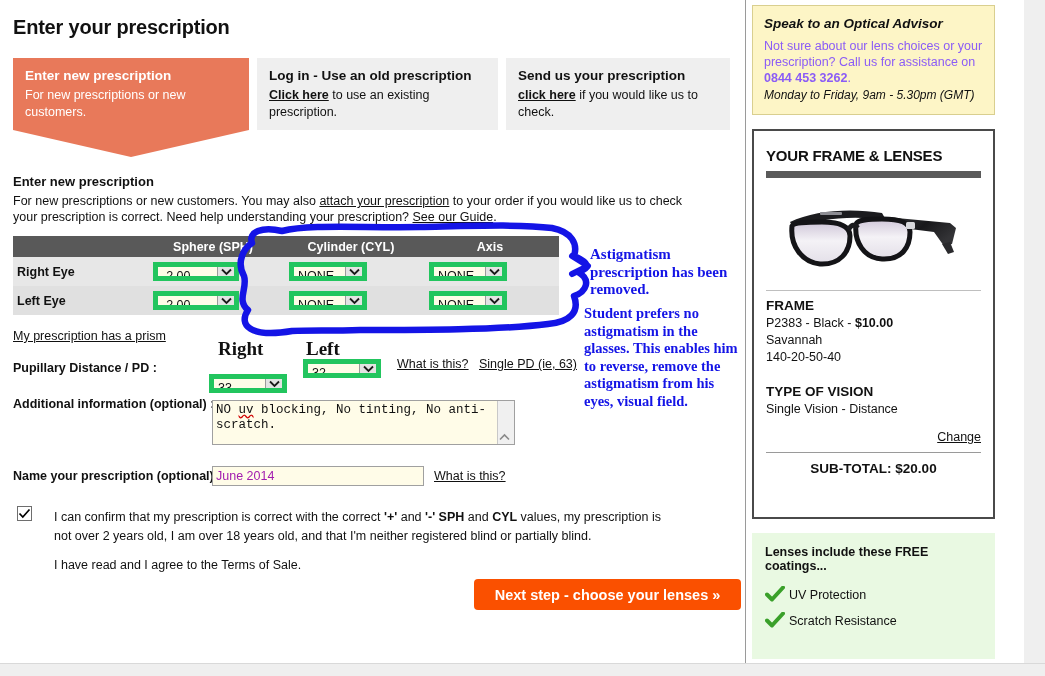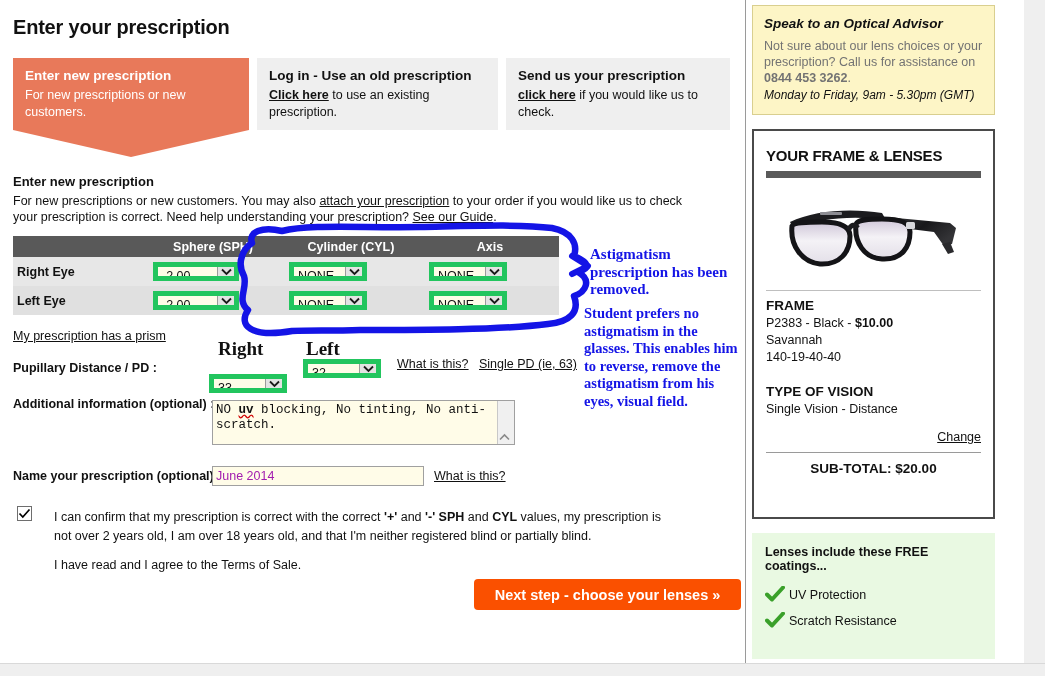--- a/index.html
+++ b/index.html
@@ -143,21 +143,20 @@
     width: 303px; height: 45px;
     background: #fffce8; border: 1px solid #a0a0a0;
     font-family: "Liberation Mono", monospace;
     font-size: 12.5px; line-height: 15px;
     padding: 2px 20px 2px 3px; color: #111;
     overflow: hidden; white-space: pre-wrap;
   }
   .squiggle {
     text-decoration: underline wavy #d00000;
     text-decoration-skip-ink: none;
-    font-weight: bold;
   }
   .addl-scroll {
     position: absolute; right: 0; top: 0; bottom: 0; width: 17px;
     background: #f0f0f0; border-left: 1px solid #c8c8c8;
     display: flex; flex-direction: column; justify-content: space-between;
     align-items: center; padding: 1px 0;
   }
 
   .name-label { position: absolute; left: 13px; top: 469px; font-size: 12.5px; font-weight: bold; }
   .name-input {
@@ -207,21 +206,21 @@
 
   .advisor {
     position: absolute; left: 0; top: 5px; width: 243px;
     background: #fdf5c6; border: 1px solid #d9cf8f;
     padding: 10px 11px 12px 11px;
   }
   .advisor-h {
     font-size: 13.5px; font-weight: bold; font-style: italic;
     color: #111; margin-bottom: 7px;
   }
-  .advisor-p { font-size: 12.5px; line-height: 16px; color: #737373; }
+  .advisor-p { font-size: 12.5px; line-height: 16px; color: #8b5cf6; }
   .advisor-p b { font-weight: bold; }
   .advisor-hours { font-size: 12px; font-style: italic; margin-top: 2px; }
 
   .frame-panel {
     position: absolute; left: 0; top: 129px; width: 243px; height: 390px;
     background: #fff; border: 2px solid #4a4a4a;
     padding: 16px 12px;
   }
   .frame-title { font-size: 15px; font-weight: bold; letter-spacing: -0.2px; }
   .frame-rule { height: 7px; background: #5a5a5a; margin-top: 7px; }
@@ -471,21 +470,21 @@
 
           <rect x="46" y="30" width="22" height="3" rx="1" fill="#8d8d93"></rect>
         </svg>
       </div>
 
       <div class="frame-hr"></div>
 
       <div class="sec-h">FRAME</div>
       <div class="sec-line"><span>P2383 - Black - </span><b>$10.00</b></div>
       <div class="sec-line">Savannah</div>
-      <div class="sec-line">140-19-40-40</div>
+      <div class="sec-line">140-20-50-40</div>
 
       <div style="height:18px"></div>
 
       <div class="sec-h">TYPE OF VISION</div>
       <div class="sec-line">Single Vision - Distance</div>
 
       <a class="change-link">Change</a>
 
       <div class="subtotal-hr"></div>
       <div class="subtotal">SUB-TOTAL: $20.00</div>

